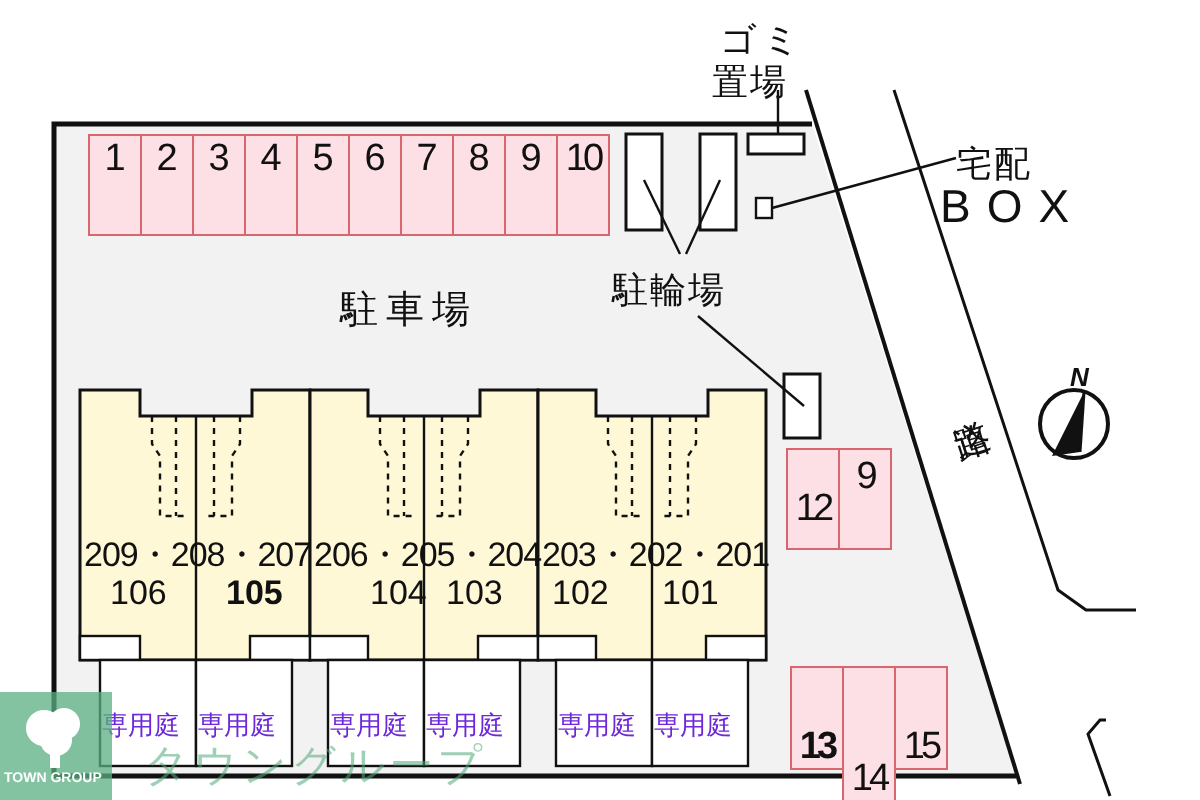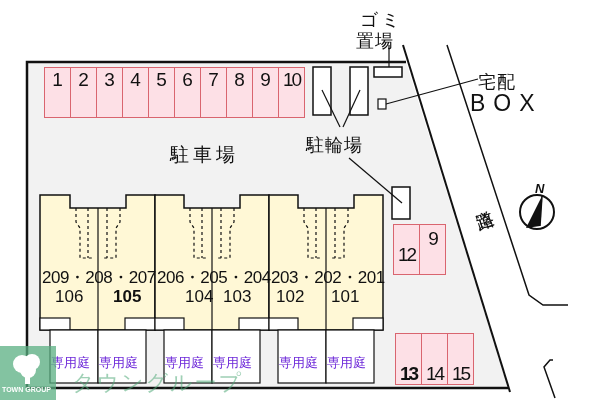--- a/index.html
+++ b/index.html
@@ -101,21 +101,21 @@
 <div class="slot top" style="left:174px;top:67px;width:27px;height:51px;">6</div>
 <div class="slot top" style="left:200px;top:67px;width:27px;height:51px;">7</div>
 <div class="slot top" style="left:226px;top:67px;width:27px;height:51px;">8</div>
 <div class="slot top" style="left:252px;top:67px;width:27px;height:51px;">9</div>
 <div class="slot top" style="left:278px;top:67px;width:27px;height:51px;letter-spacing:-2px;">10</div>
 
 <div class="slot top" style="left:393px;top:224px;width:27px;height:51px;letter-spacing:-2px;padding-top:20px;">12</div>
 <div class="slot top" style="left:419px;top:224px;width:27px;height:51px;letter-spacing:-2px;padding-top:4px;">9</div>
 
 <div class="slot bot" style="left:395px;top:333px;width:27px;height:52px;letter-spacing:-2px;font-weight:bold;">13</div>
-<div class="slot bot" style="left:421px;top:333px;width:27px;height:52px;letter-spacing:-2px;">14</div>
+<div class="slot bot" style="left:421px;top:333px;width:27px;height:68px;letter-spacing:-2px;">14</div>
 <div class="slot bot" style="left:447px;top:333px;width:27px;height:52px;letter-spacing:-2px;">15</div>
 
 <div class="lbl" style="left:170px;top:142px;font-size:19px;letter-spacing:4px;">駐車場</div>
 <div class="lbl" style="left:306px;top:133px;font-size:18px;">駐輪場</div>
 <div class="lbl" style="left:360px;top:8px;font-size:18px;letter-spacing:3px;">ゴミ</div>
 <div class="lbl" style="left:356px;top:29px;font-size:18px;">置場</div>
 <div class="lbl" style="left:478px;top:70px;font-size:18px;">宅配</div>
 <div class="lbl" style="left:470px;top:90px;font-size:23px;letter-spacing:8px;font-family:'Liberation Sans',sans-serif;">BOX</div>
 <div class="lbl" style="left:466px;top:198px;font-size:18px;writing-mode:vertical-rl;transform:rotate(-18deg);">道路</div>
 <div class="lbl" style="left:535px;top:181px;font-size:13px;font-weight:bold;font-style:italic;font-family:'Liberation Sans',sans-serif;">N</div>

